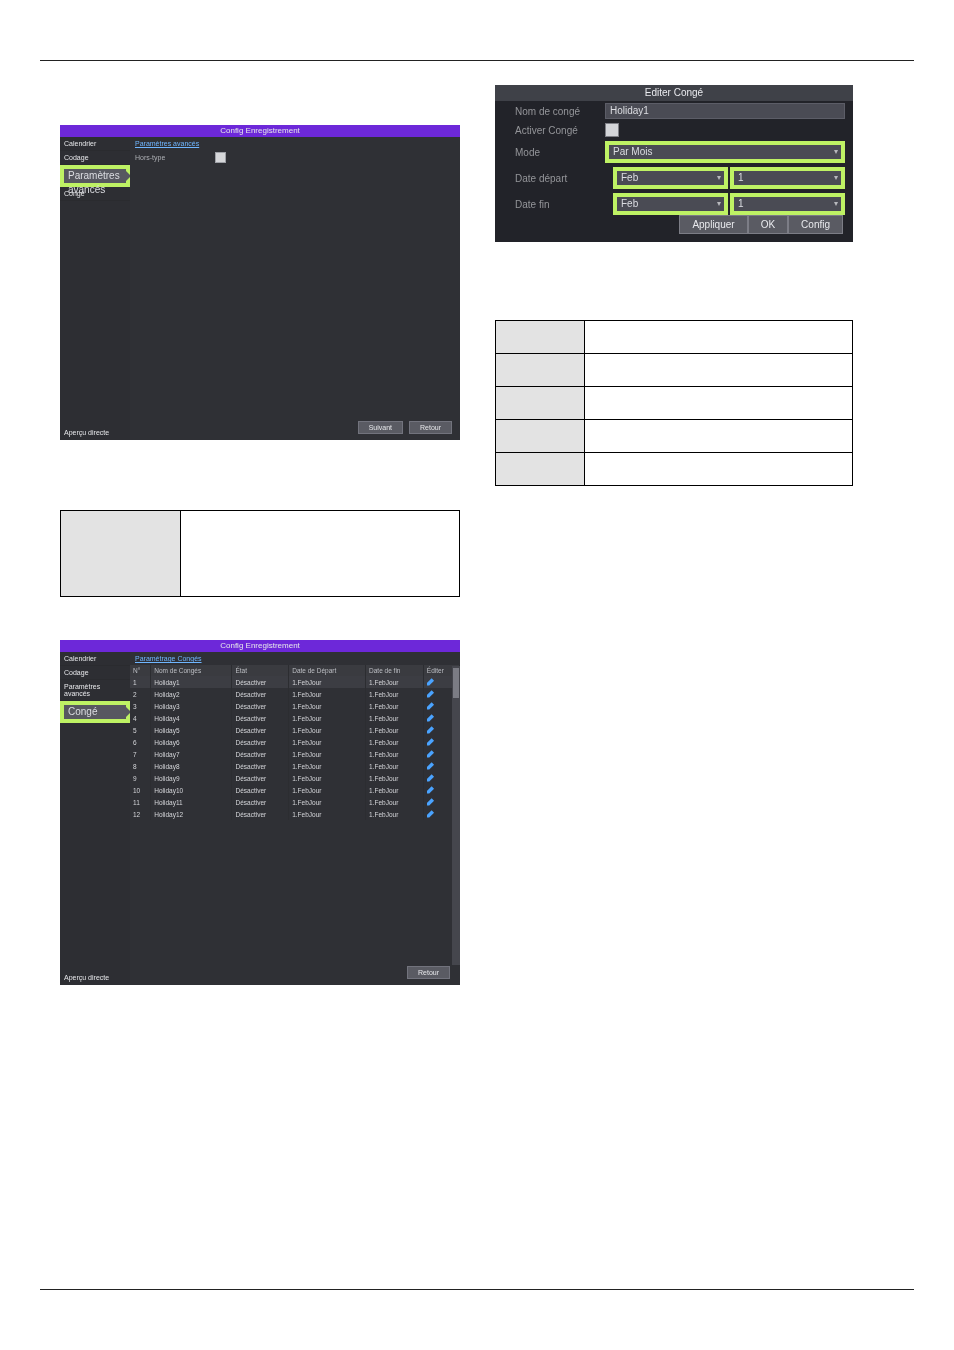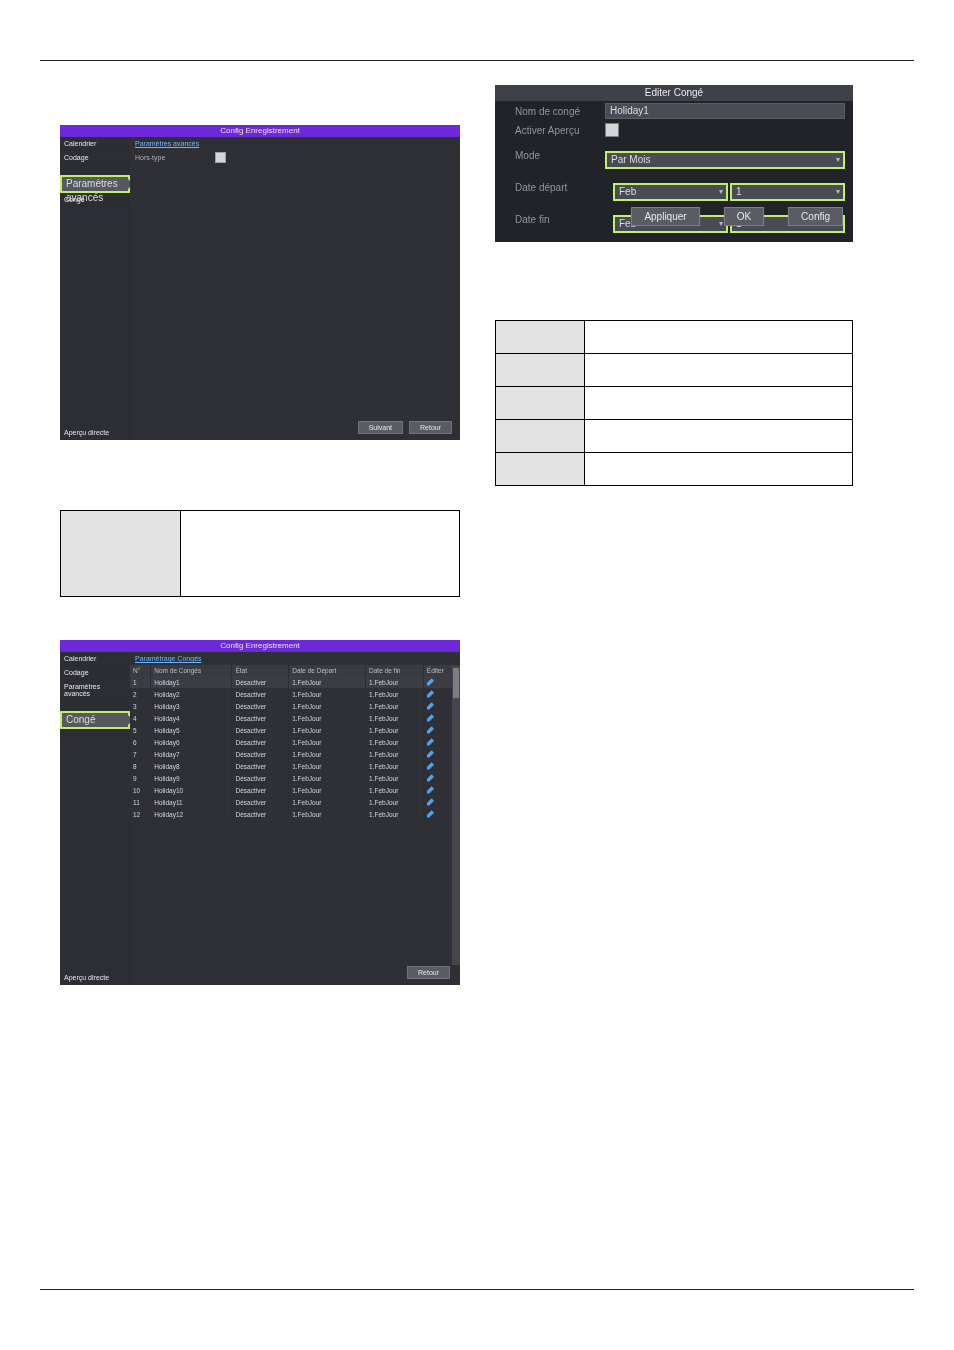--- a/index.html
+++ b/index.html
@@ -172,43 +172,42 @@
   }
   .sel-wrap {
     display: flex;
     flex: 1;
     gap: 2px;
     padding-left: 8px;
   }
   .sel {
     background: #4a4b54;
     color: #dcdde2;
-    border: 2px solid #bef264;
+    border: 4px solid #bef264;
     height: 14px;
     line-height: 14px;
     padding: 0 14px 0 4px;
     font-size: 10px;
     position: relative;
-    margin-top: 10px;
   }
   .sel.grow { flex: 1; }
   .sel .chev {
     position: absolute;
     right: 3px;
     top: 50%;
     transform: translateY(-50%);
     font-size: 8px;
     color: #b7b8bc;
   }
   .panel2-btns {
     position: absolute;
-    bottom: 16px;
+    bottom: 8px;
     right: 10px;
     display: flex;
-    gap: 24px;
+    gap: 0;
   }
   .btn2 {
     background: #5a5b63;
     color: #e8e9ed;
     border: 1px solid #7c7d86;
     font-size: 10px;
     padding: 3px 12px;
     cursor: pointer;
   }
 
@@ -351,21 +350,21 @@
     </div>
   </div>
 
   <div class="panel2">
     <div class="panel-title">Editer Congé</div>
     <div class="form-row">
       <div class="flab">Nom de congé</div>
       <div class="tfield">Holiday1</div>
     </div>
     <div class="form-row">
-      <div class="flab">Activer Aperçu</div>
+      <div class="flab">Activer Congé</div>
       <span class="chk2"></span>
     </div>
     <div class="form-row">
       <div class="flab">Mode</div>
       <div class="sel grow">
         <span>Par Mois</span>
         <span class="chev">▾</span>
       </div>
     </div>
     <div class="form-row">

